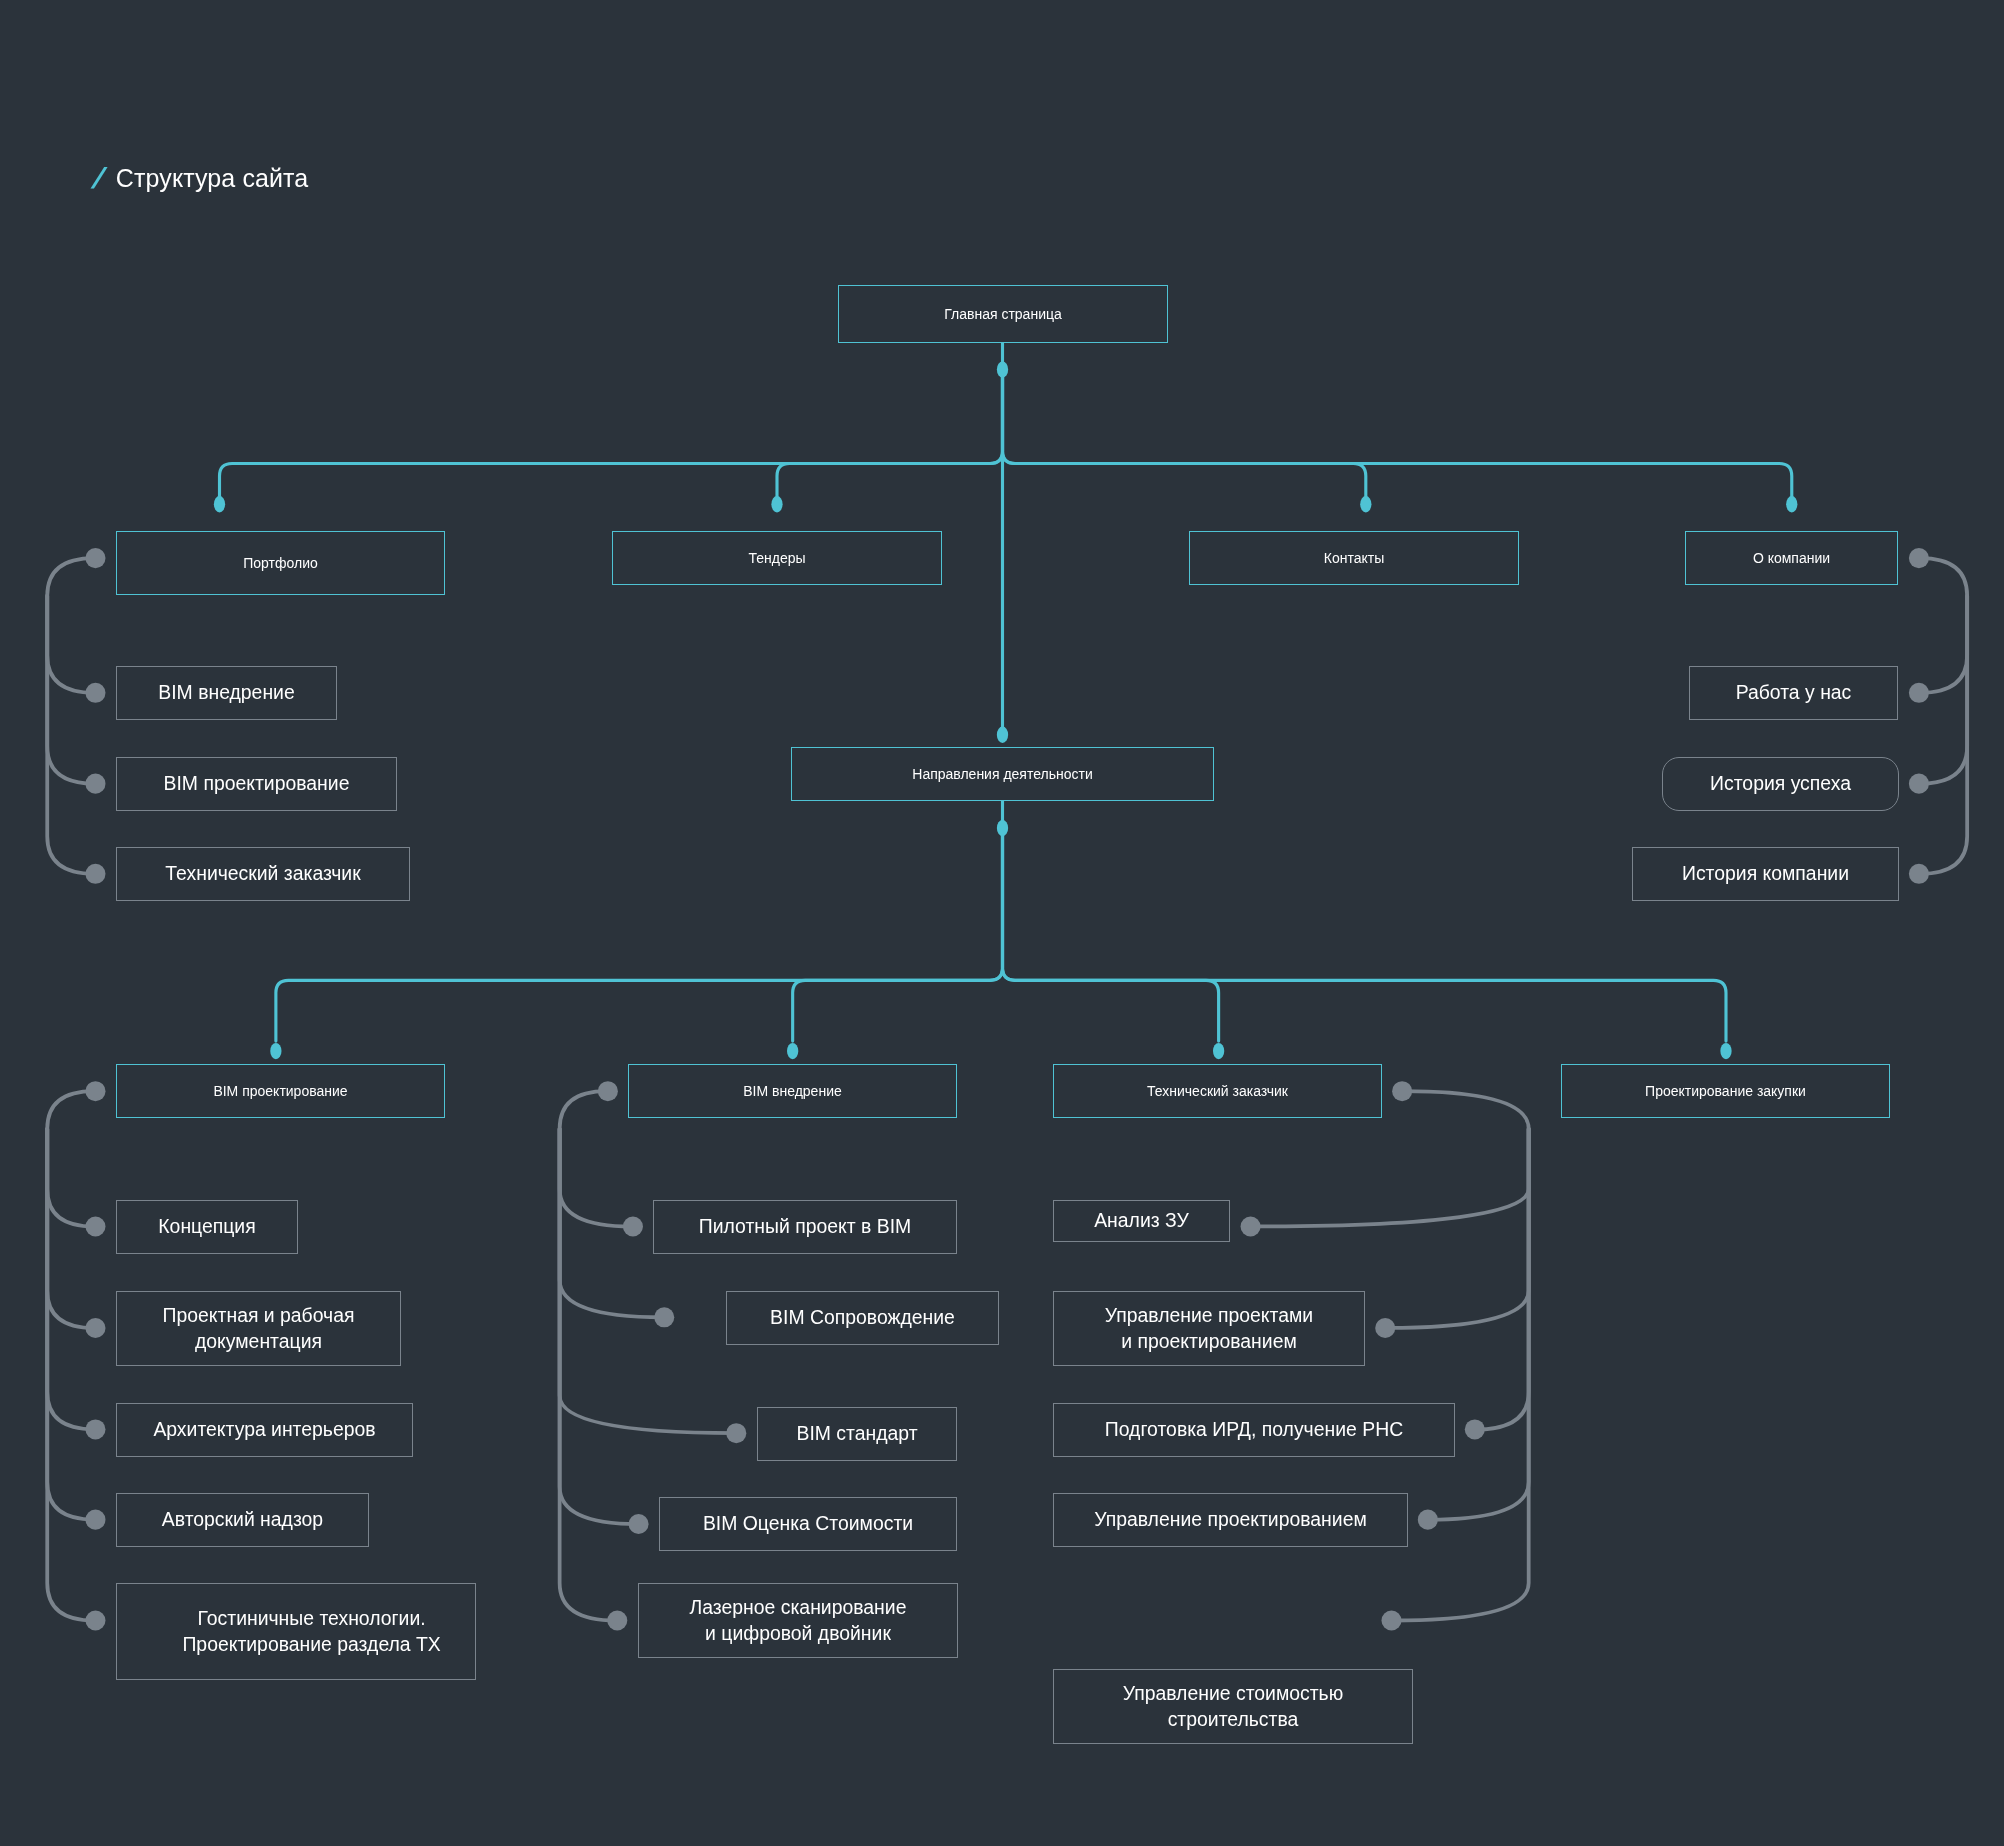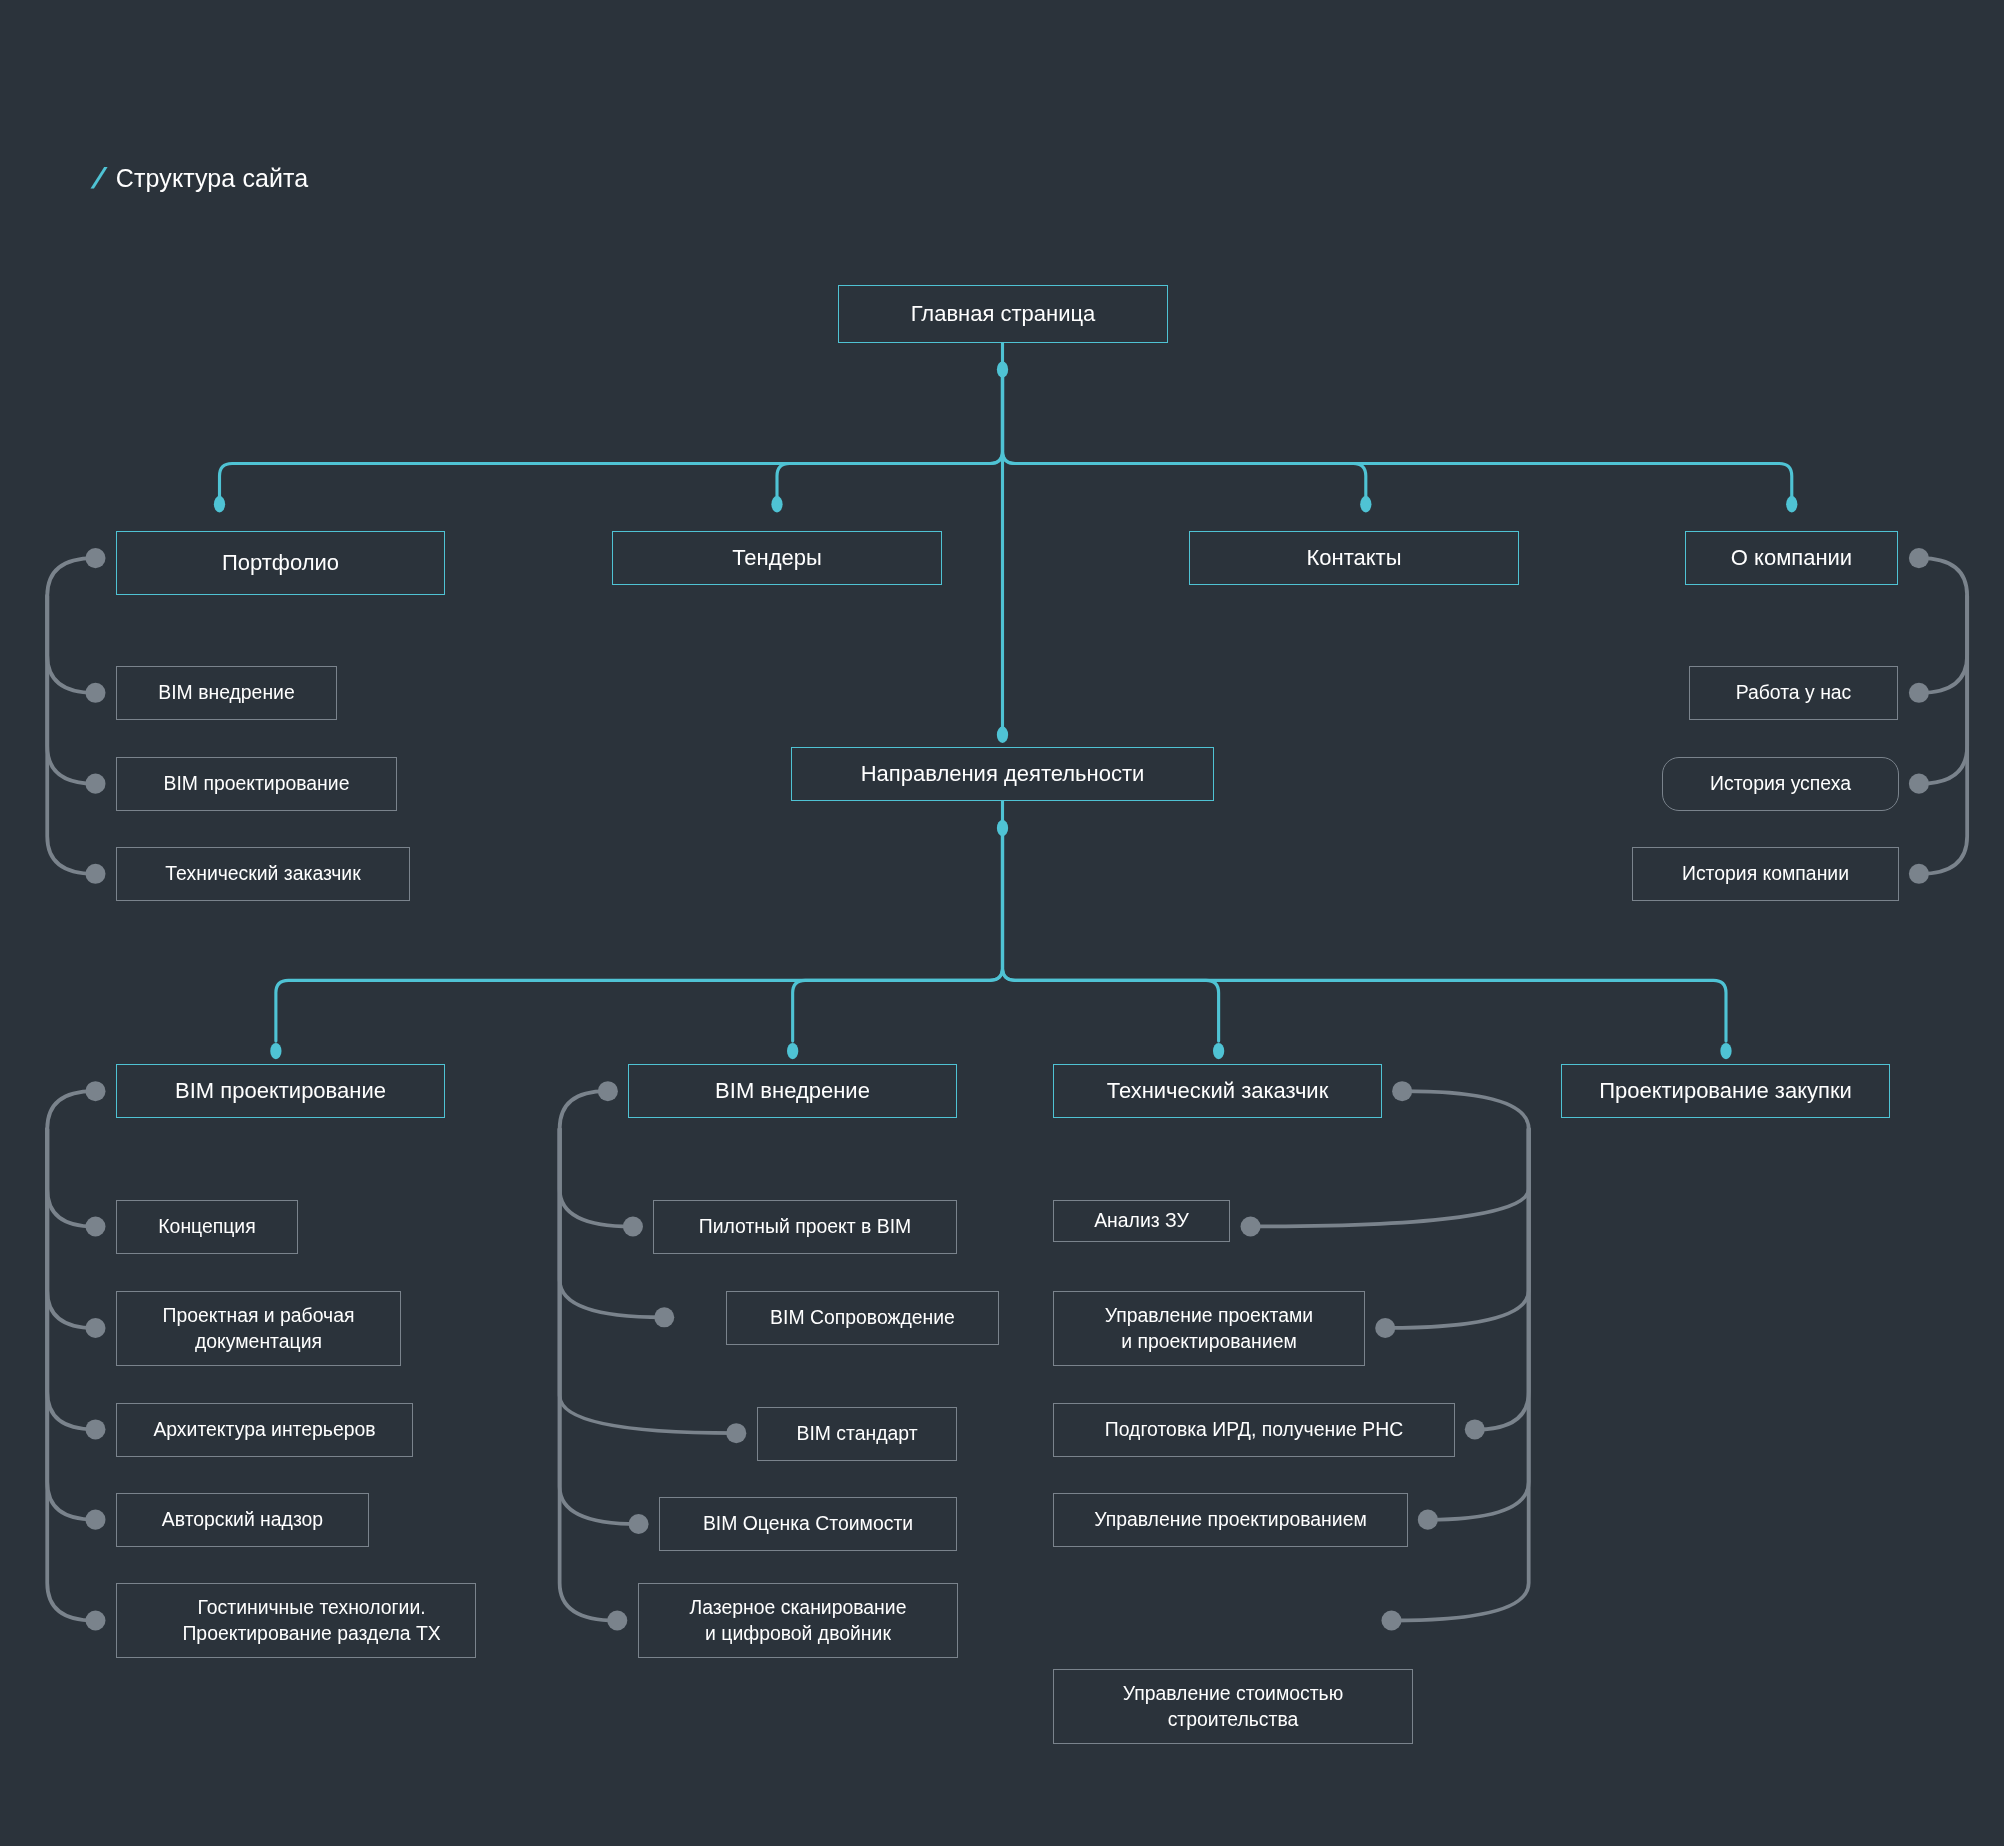--- a/index.html
+++ b/index.html
@@ -53,21 +53,21 @@
     align-items: center;
     justify-content: center;
     text-align: center;
     color: #ffffff;
     background: #2b333b;
     padding: 2.5px 8.8px;
     line-height: 1.32;
   }
   .node.primary {
     border: 1.9px solid #4fc3d4;
-    font-size: 22px;
+    font-size: 14px;
   }
   .node.secondary {
     border: 1.9px solid #7a838c;
     font-size: 19.4px;
   }
 </style>
 </head>
 <body>
 
 <div id="page">
@@ -182,21 +182,21 @@
       <div class="node secondary" style="left: 1632px; top: 847px; width: 267px; height: 54px;">История компании</div>
       <div class="node primary" style="left: 791px; top: 747px; width: 423px; height: 54px;">Направления деятельности</div>
       <div class="node primary" style="left: 116px; top: 1064px; width: 329px; height: 54px;">BIM проектирование</div>
       <div class="node primary" style="left: 628px; top: 1064px; width: 329px; height: 54px;">BIM внедрение</div>
       <div class="node primary" style="left: 1053px; top: 1064px; width: 329px; height: 54px;">Технический заказчик</div>
       <div class="node primary" style="left: 1561px; top: 1064px; width: 329px; height: 54px;">Проектирование закупки</div>
       <div class="node secondary" style="left: 116px; top: 1200px; width: 182px; height: 54px;">Концепция</div>
       <div class="node secondary" style="left: 116px; top: 1291px; width: 285px; height: 75px;">Проектная и рабочая<br>документация</div>
       <div class="node secondary" style="left: 116px; top: 1403px; width: 297px; height: 54px;">Архитектура интерьеров</div>
       <div class="node secondary" style="left: 116px; top: 1493px; width: 253px; height: 54px;">Авторский надзор</div>
-      <div class="node secondary" style="left: 116px; top: 1583px; width: 360px; height: 75px; padding-left: 40px;">Гостиничные технологии.<br>Проектирование раздела ТХ</div>
+      <div class="node secondary" style="left: 116px; top: 1583px; width: 360px; height: 97px; padding-left: 40px;">Гостиничные технологии.<br>Проектирование раздела ТХ</div>
       <div class="node secondary" style="left: 653px; top: 1200px; width: 304px; height: 54px;">Пилотный проект в BIM</div>
       <div class="node secondary" style="left: 685px; top: 1291px; width: 273px; height: 54px; margin-left: 41px;">BIM Сопровождение</div>
       <div class="node secondary" style="left: 757px; top: 1407px; width: 200px; height: 54px;">BIM стандарт</div>
       <div class="node secondary" style="left: 659px; top: 1497px; width: 298px; height: 54px;">BIM Оценка Стоимости</div>
       <div class="node secondary" style="left: 638px; top: 1583px; width: 320px; height: 75px;">Лазерное сканирование<br>и цифровой двойник</div>
       <div class="node secondary" style="left: 1053px; top: 1200px; width: 177px; height: 42px;">Анализ ЗУ</div>
       <div class="node secondary" style="left: 1053px; top: 1291px; width: 312px; height: 75px;">Управление проектами<br>и проектированием</div>
       <div class="node secondary" style="left: 1053px; top: 1403px; width: 402px; height: 54px;">Подготовка ИРД, получение РНС</div>
       <div class="node secondary" style="left: 1053px; top: 1493px; width: 355px; height: 54px;">Управление проектированием</div>
       <div class="node secondary" style="left: 1053px; top: 1669px; width: 360px; height: 75px;">Управление стоимостью<br>строительства</div>

